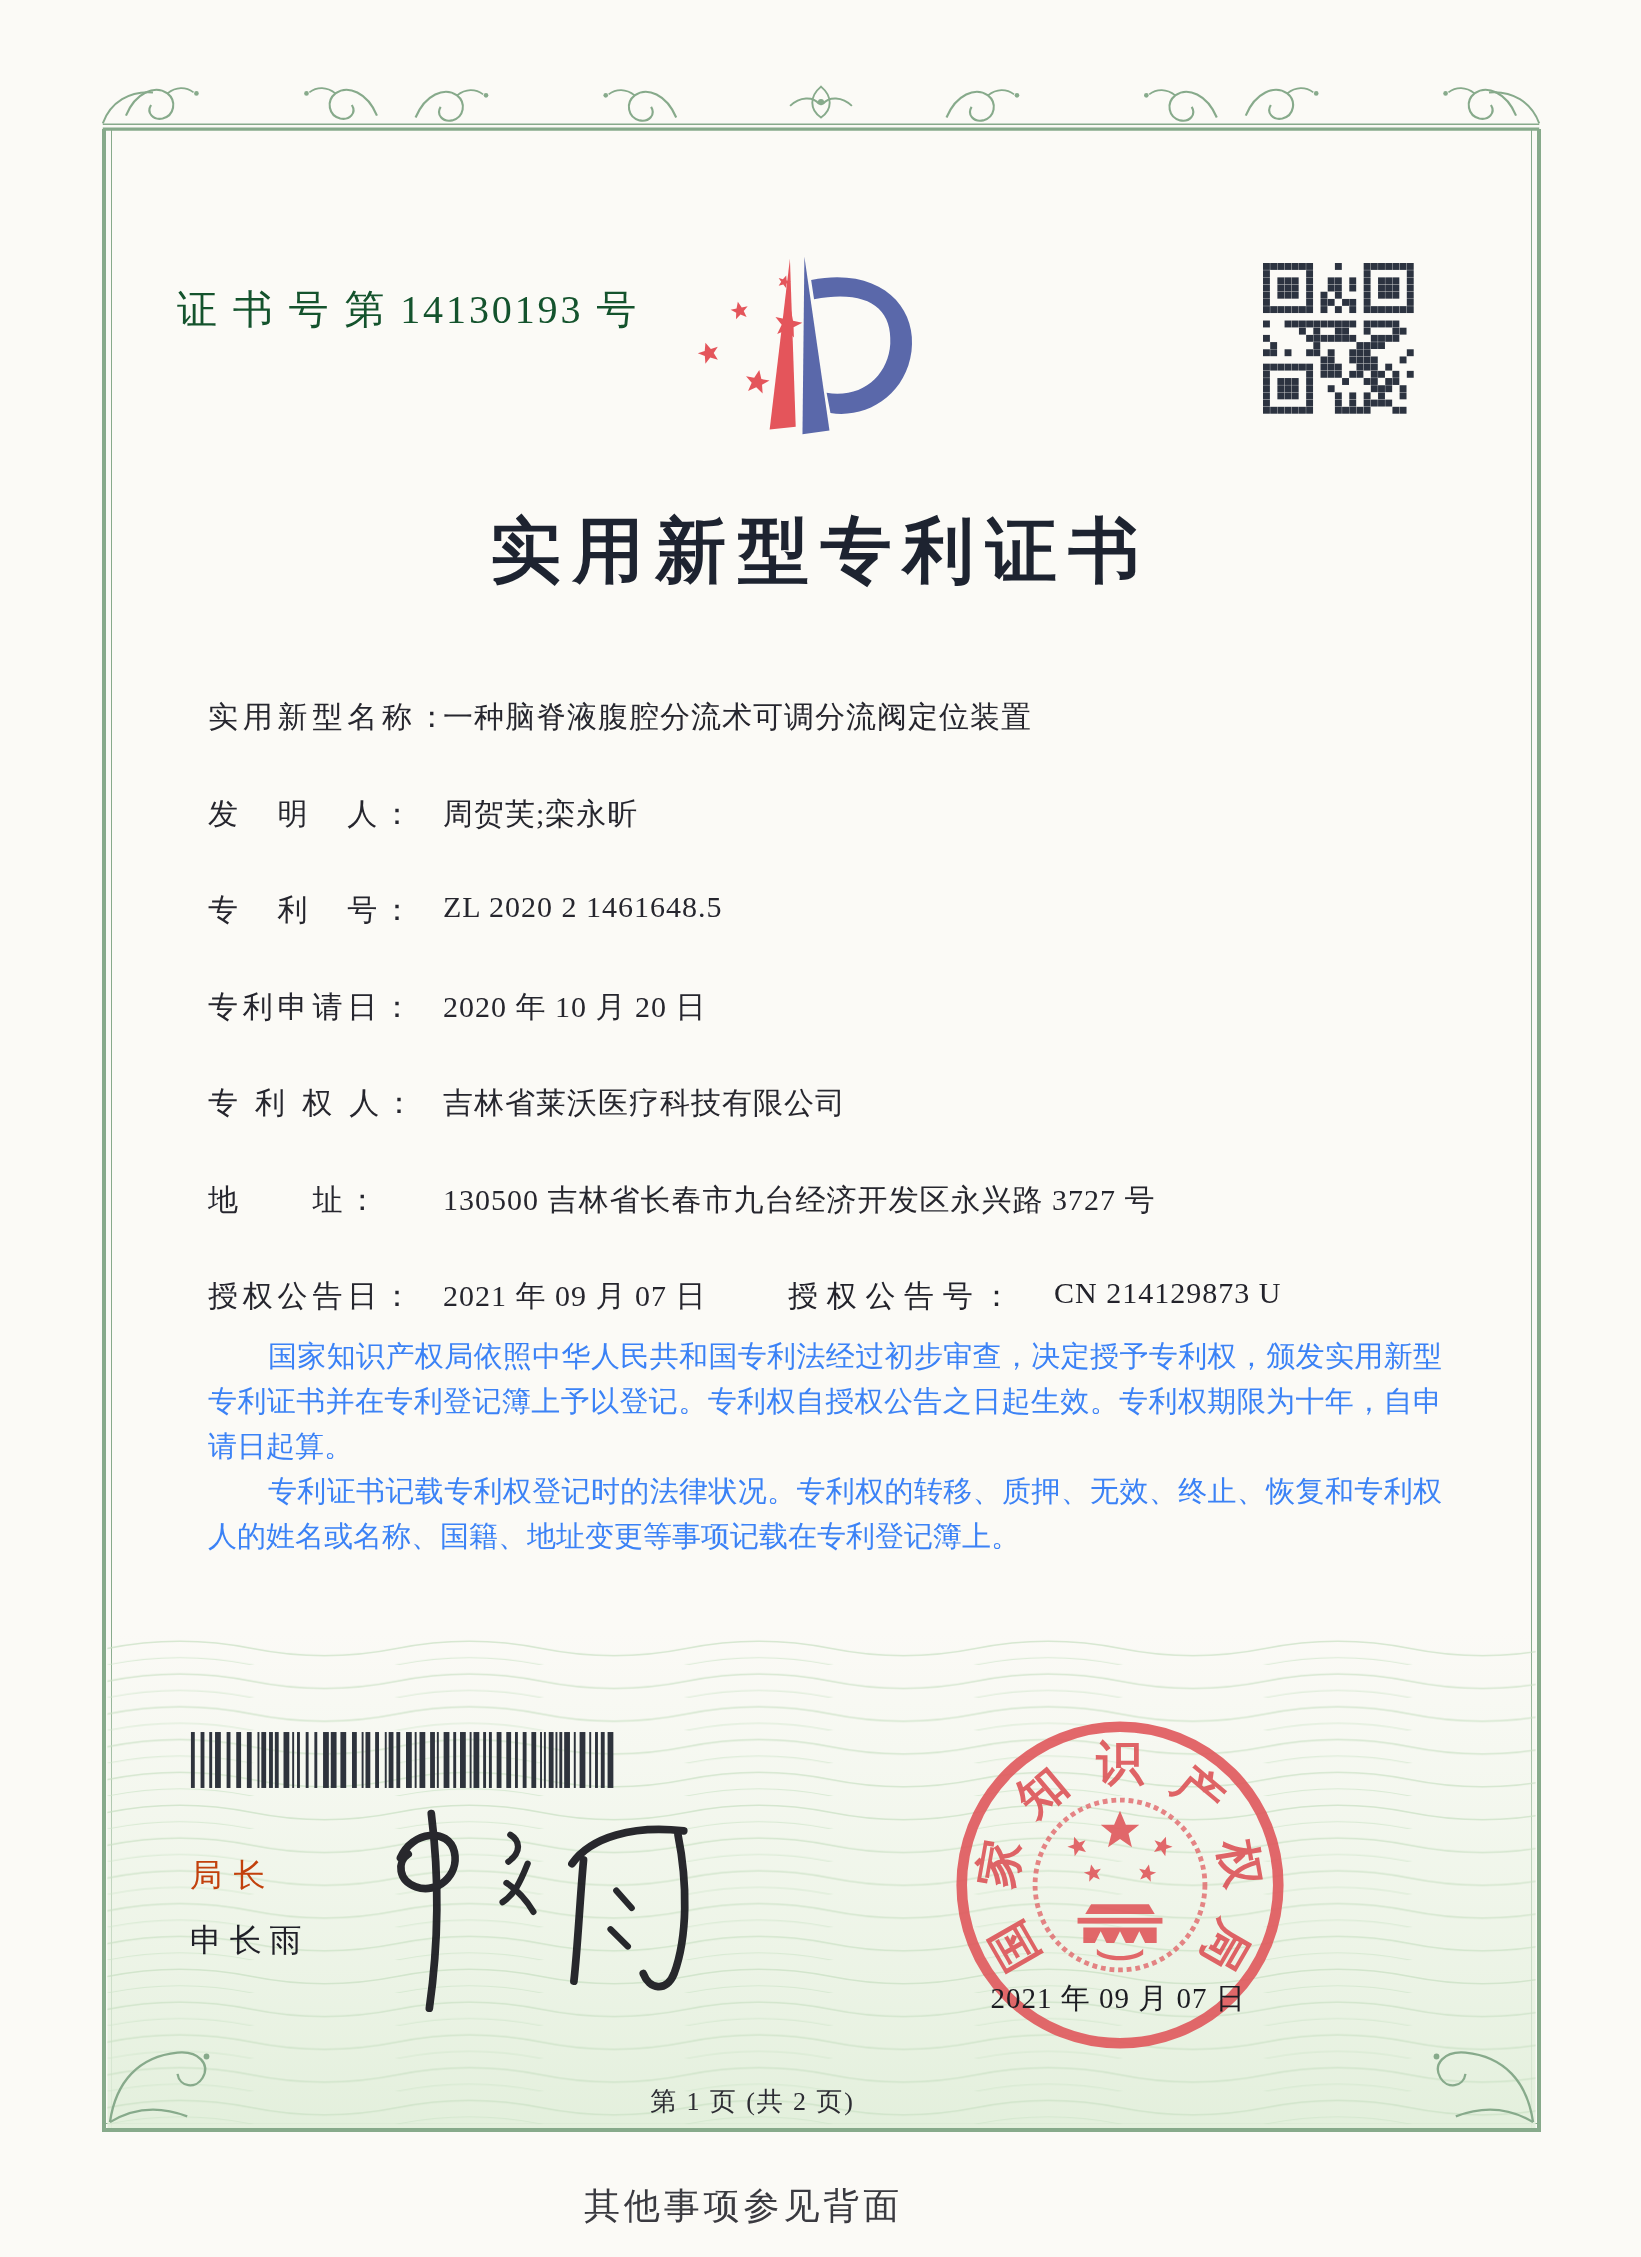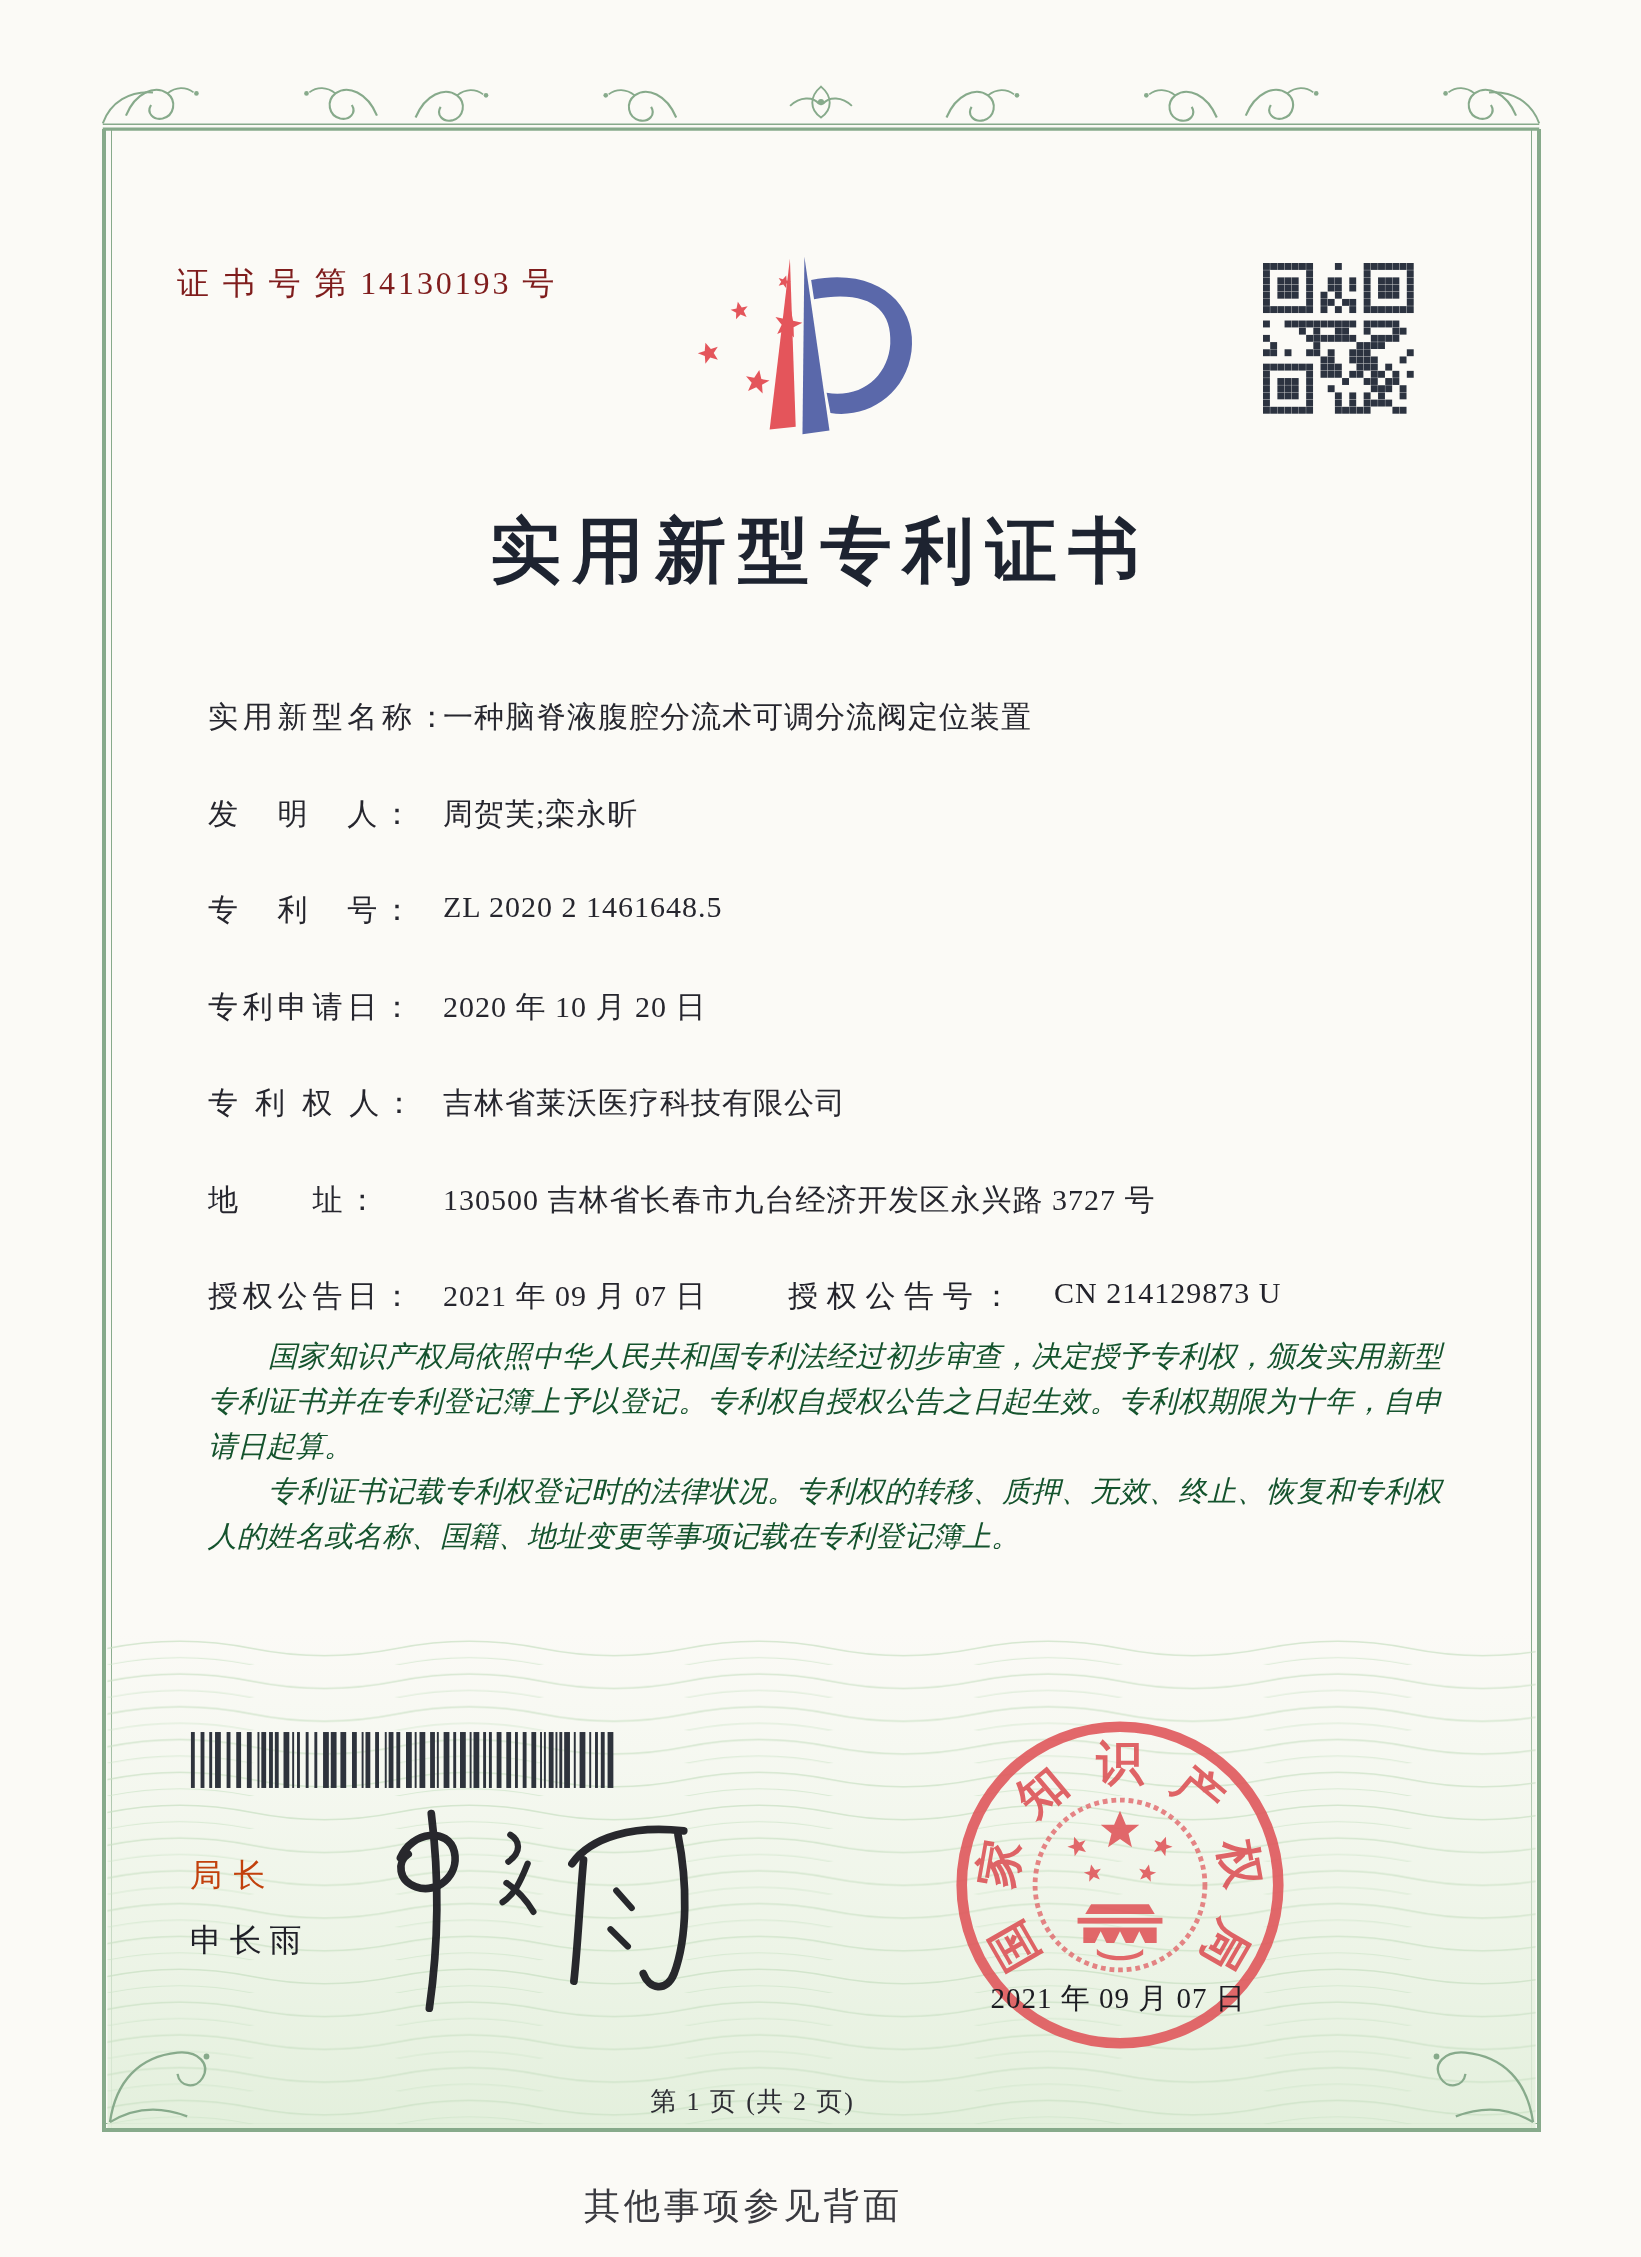--- a/index.html
+++ b/index.html
@@ -6,33 +6,33 @@
   .page{
     position:relative;width:1641px;height:2257px;margin:0 auto;
     background:#fbfaf6;overflow:hidden;
     font-family:"Liberation Serif","DejaVu Serif",serif;color:#23232b;
   }
   .abs{position:absolute;}
   
   .vline{position:absolute;top:129px;height:2001px;background:#87aa8b;}
   .hline{position:absolute;left:102px;width:1439px;background:#87aa8b;}
   
-  .cert-no{left:177px;top:262px;font-size:32px;letter-spacing:2.9px;color:#7f1d1d;}
+  .cert-no{left:177px;top:282px;font-size:40px;letter-spacing:2.9px;color:#14532d;}
   .title{left:0;top:504px;width:100%;text-align:center;font-size:71px;font-weight:bold;
          letter-spacing:11.6px;color:#1d2330;font-family:Liberation Serif, serif;}
   
   .field-row{position:absolute;left:208px;width:1255px;height:42px;font-size:30px;}
   .flabel{position:absolute;left:0;letter-spacing:4.8px;white-space:nowrap;color:#26262e;}
   .fvalue{position:absolute;left:235px;letter-spacing:1px;white-space:nowrap;color:#26262e;}
   .grant-pair{position:absolute;left:560px;top:0;}
   .glabel{position:absolute;left:0;letter-spacing:8.7px;white-space:nowrap;margin-left:20px;}
   .gvalue{position:absolute;left:286px;letter-spacing:1px;white-space:nowrap;}
   
   .paras{left:208px;top:1334px;width:1234px;font-size:29px;line-height:45px;
-         text-align:justify;color:#14532d;font-style:italic;}
+         text-align:justify;color:#3b82f6;}
   .paras p{margin:0;text-indent:60px;}
   
   .sig-title{left:190px;top:1854px;font-size:32px;letter-spacing:11.6px;color:#c2410c;}
   .sig-name{left:190px;top:1919px;font-size:32px;letter-spacing:7.7px;color:#1f1f27;}
   
   .seal-date{left:973px;top:1979px;width:290px;text-align:center;font-size:29px;
              letter-spacing:1px;color:#1c1c22;z-index:6;}
   .page-no{left:12px;top:2084px;width:1481px;text-align:center;font-size:26px;
            letter-spacing:1.9px;color:#2c2c33;}
   .back-note{left:0;top:2182px;width:1487px;text-align:center;font-size:36px;

